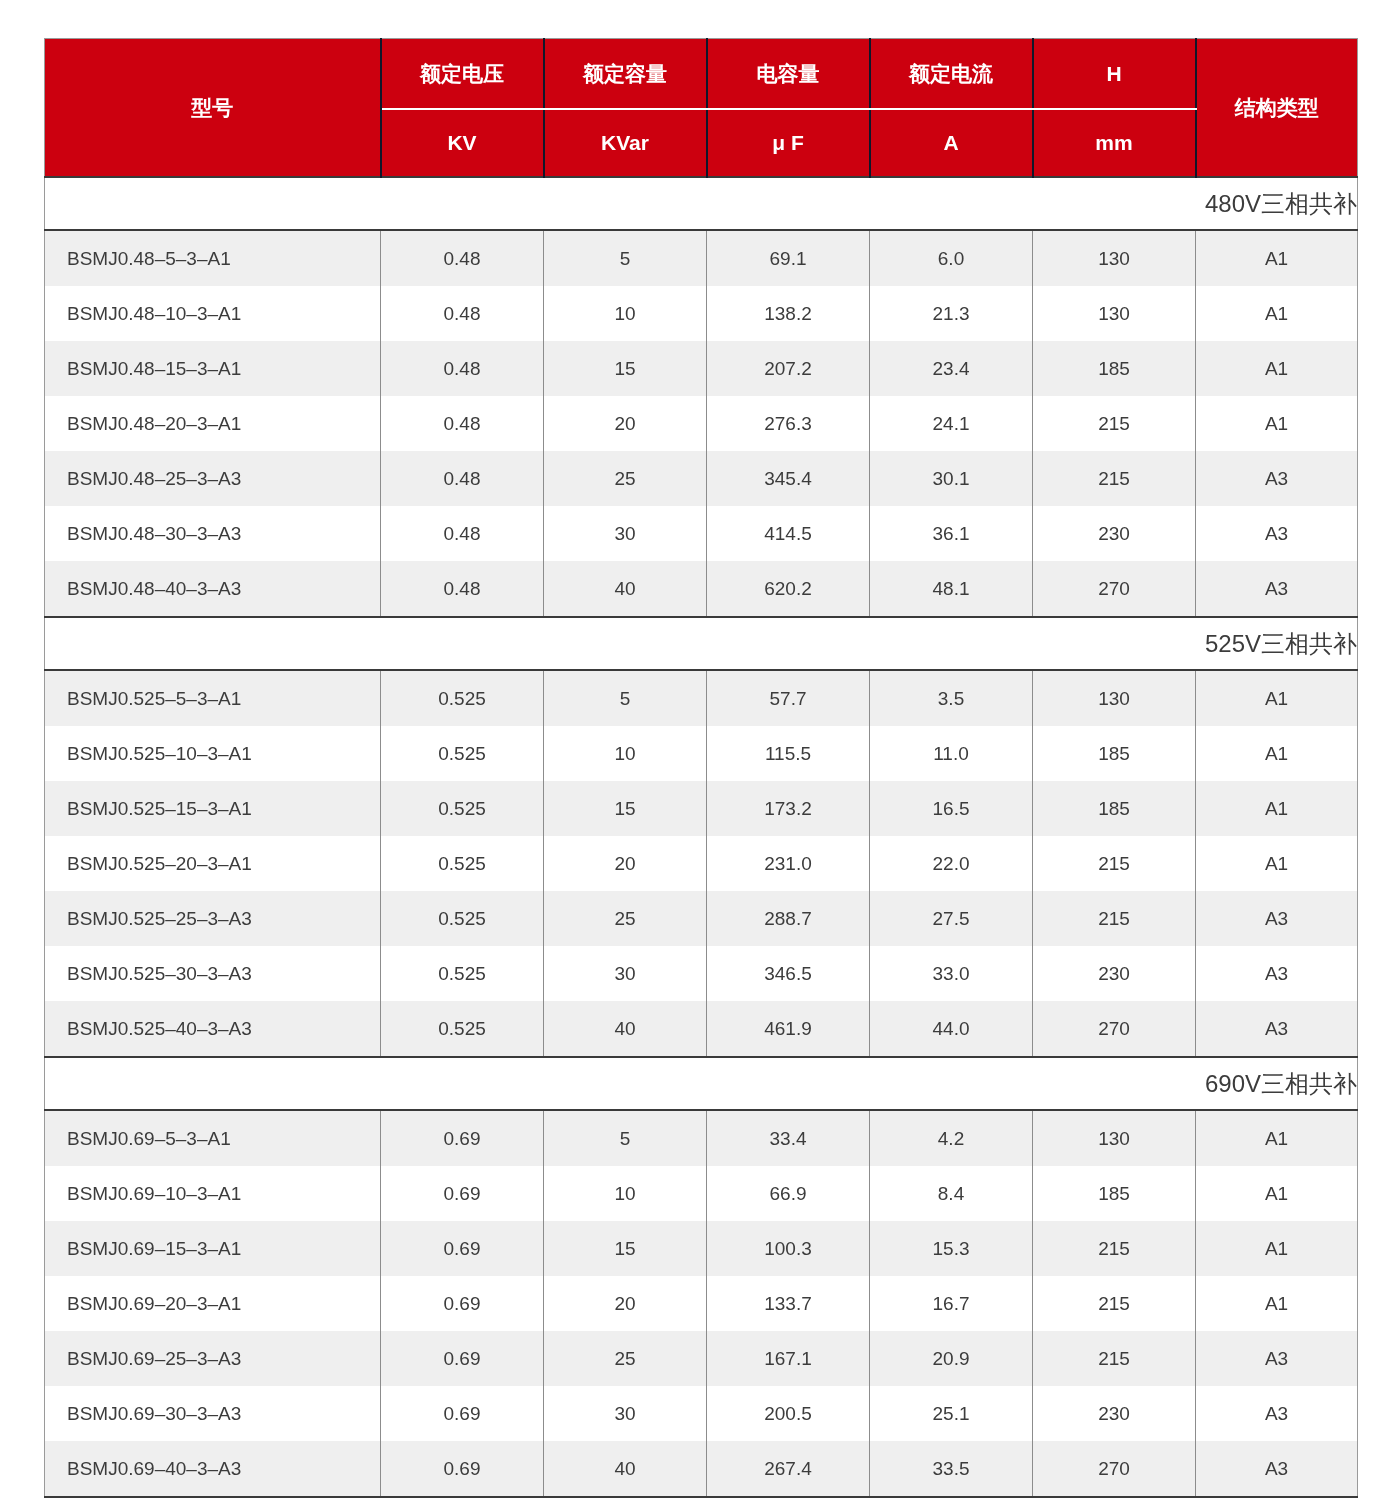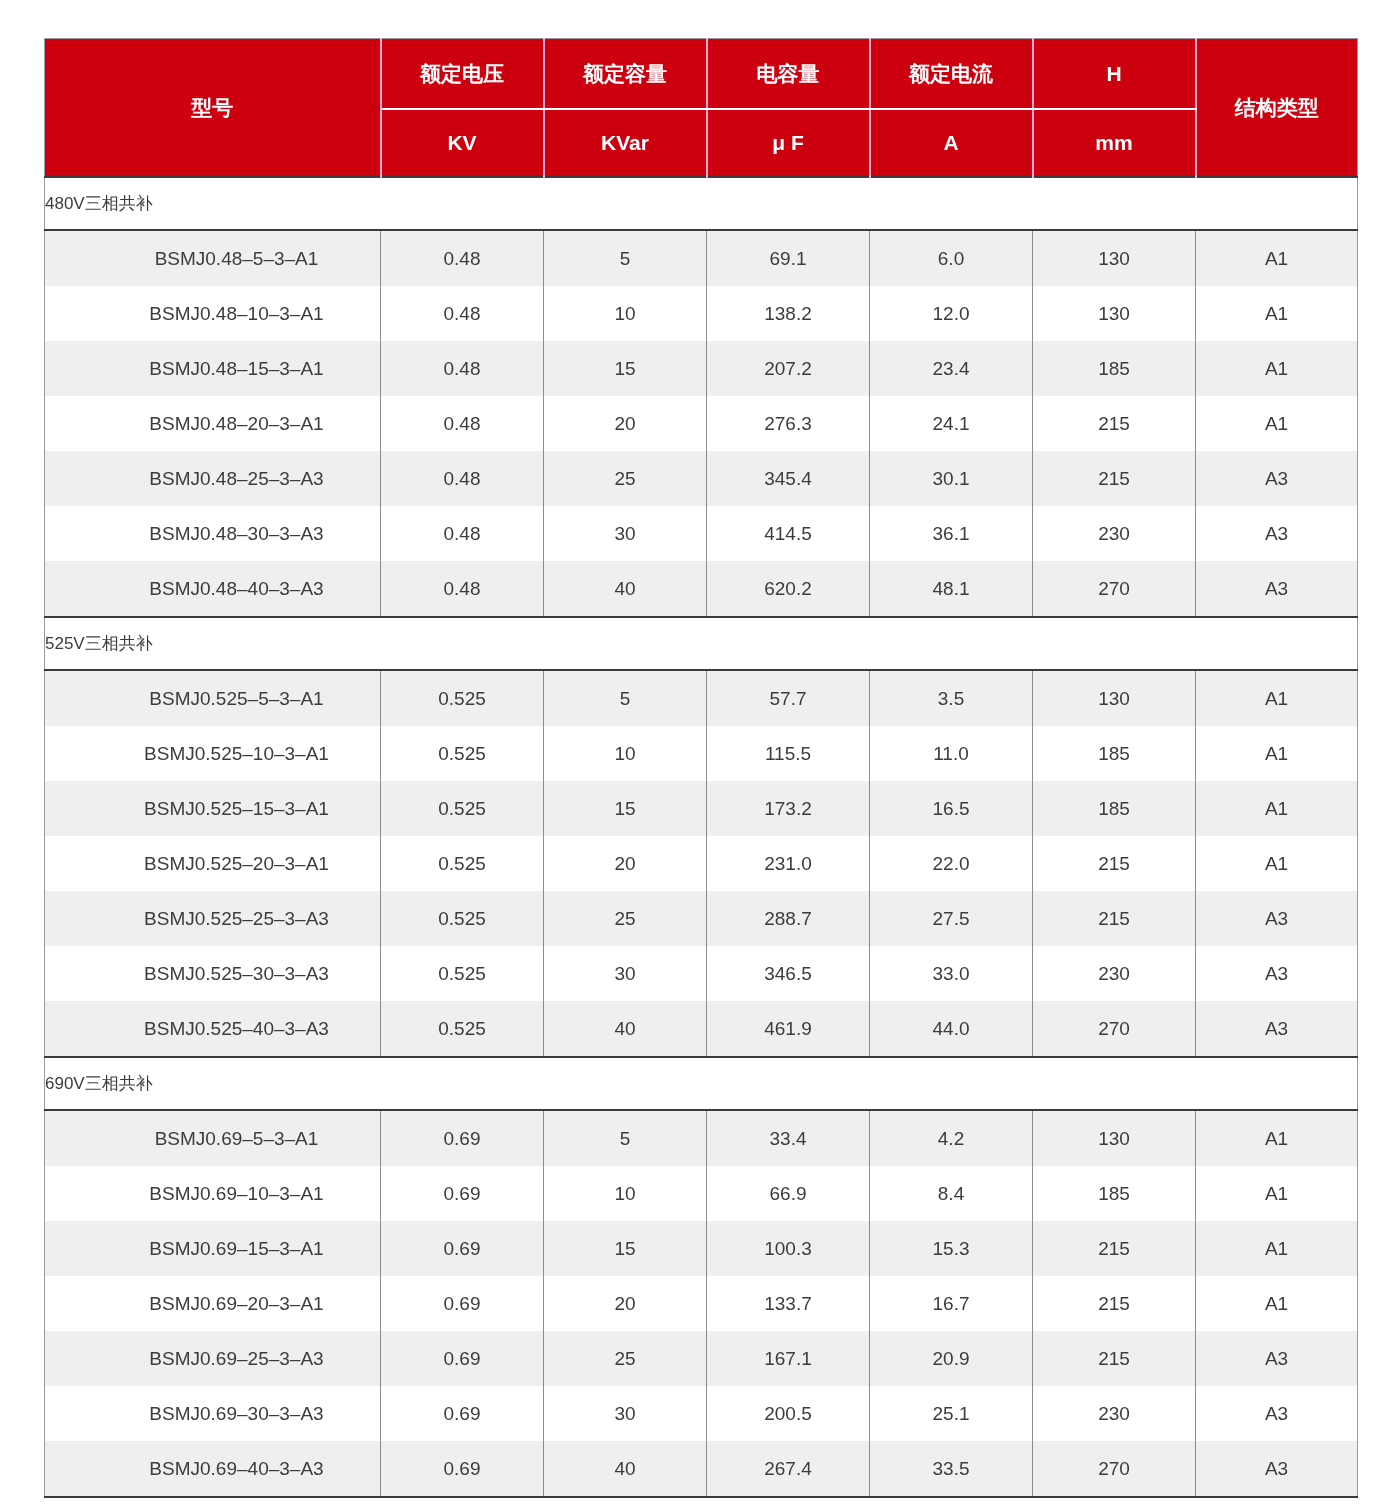--- a/index.html
+++ b/index.html
@@ -37,40 +37,40 @@
     background: #cc000f;
     color: #ffffff;
     font-size: 21px;
     font-weight: bold;
     text-align: center;
     vertical-align: middle;
     padding: 0;
   }
   thead tr.h-top th { height: 69px; }
   thead tr.h-bottom th { height: 66px; }
-  thead th.sep-r { border-right: 2px solid #f9a8d4; }
+  thead th.sep-r { border-right: 2px solid #0f172a; }
   thead th.sep-b { border-bottom: 2px solid #ffffff; }
 
   tbody td {
     color: #3c3c3c;
     font-size: 19px;
     vertical-align: middle;
     padding: 0;
   }
   tr.section-row td {
     height: 51px;
     background: #ffffff;
-    text-align: left;
+    text-align: right;
     border-top: 2px solid #3a3a3a;
     border-bottom: 2px solid #3a3a3a;
-    font-size: 17px;
+    font-size: 24px;
   }
   tr.data-row td { height: 55px; }
   tr.data-row td.num-cell { text-align: center; }
-  tr.data-row td.model-cell { text-align: center; padding-left: 48px; }
+  tr.data-row td.model-cell { text-align: left; padding-left: 22px; }
   tr.data-row td + td { border-left: 1px solid #8c8c8c; }
   tr.data-row.alt td { background: #efefef; }
   tr.data-row:not(.alt) td { background: #ffffff; }
 </style>
 </head>
 <body>
 
 <div class="page">
   <table class="spec-table">
     <colgroup>
@@ -111,21 +111,21 @@
           <td class="num-cell">69.1</td>
           <td class="num-cell">6.0</td>
           <td class="num-cell">130</td>
           <td class="num-cell">A1</td>
         </tr>
         <tr class="data-row">
           <td class="model-cell">BSMJ0.48–10–3–A1</td>
           <td class="num-cell">0.48</td>
           <td class="num-cell">10</td>
           <td class="num-cell">138.2</td>
-          <td class="num-cell">12.0</td>
+          <td class="num-cell">21.3</td>
           <td class="num-cell">130</td>
           <td class="num-cell">A1</td>
         </tr>
         <tr class="data-row alt">
           <td class="model-cell">BSMJ0.48–15–3–A1</td>
           <td class="num-cell">0.48</td>
           <td class="num-cell">15</td>
           <td class="num-cell">207.2</td>
           <td class="num-cell">23.4</td>
           <td class="num-cell">185</td>

